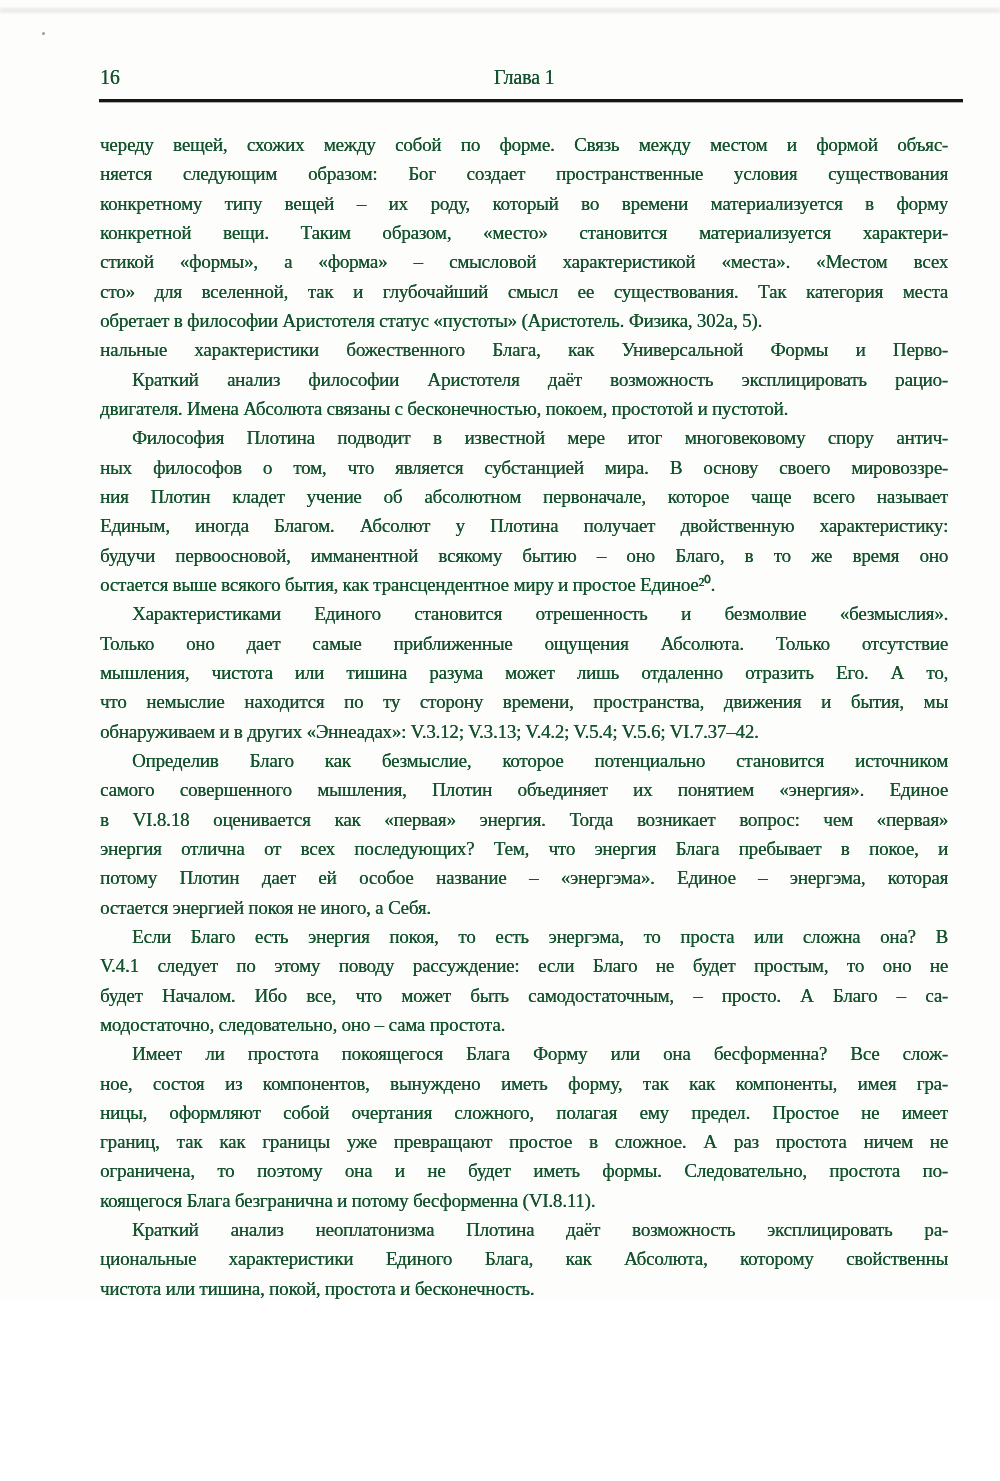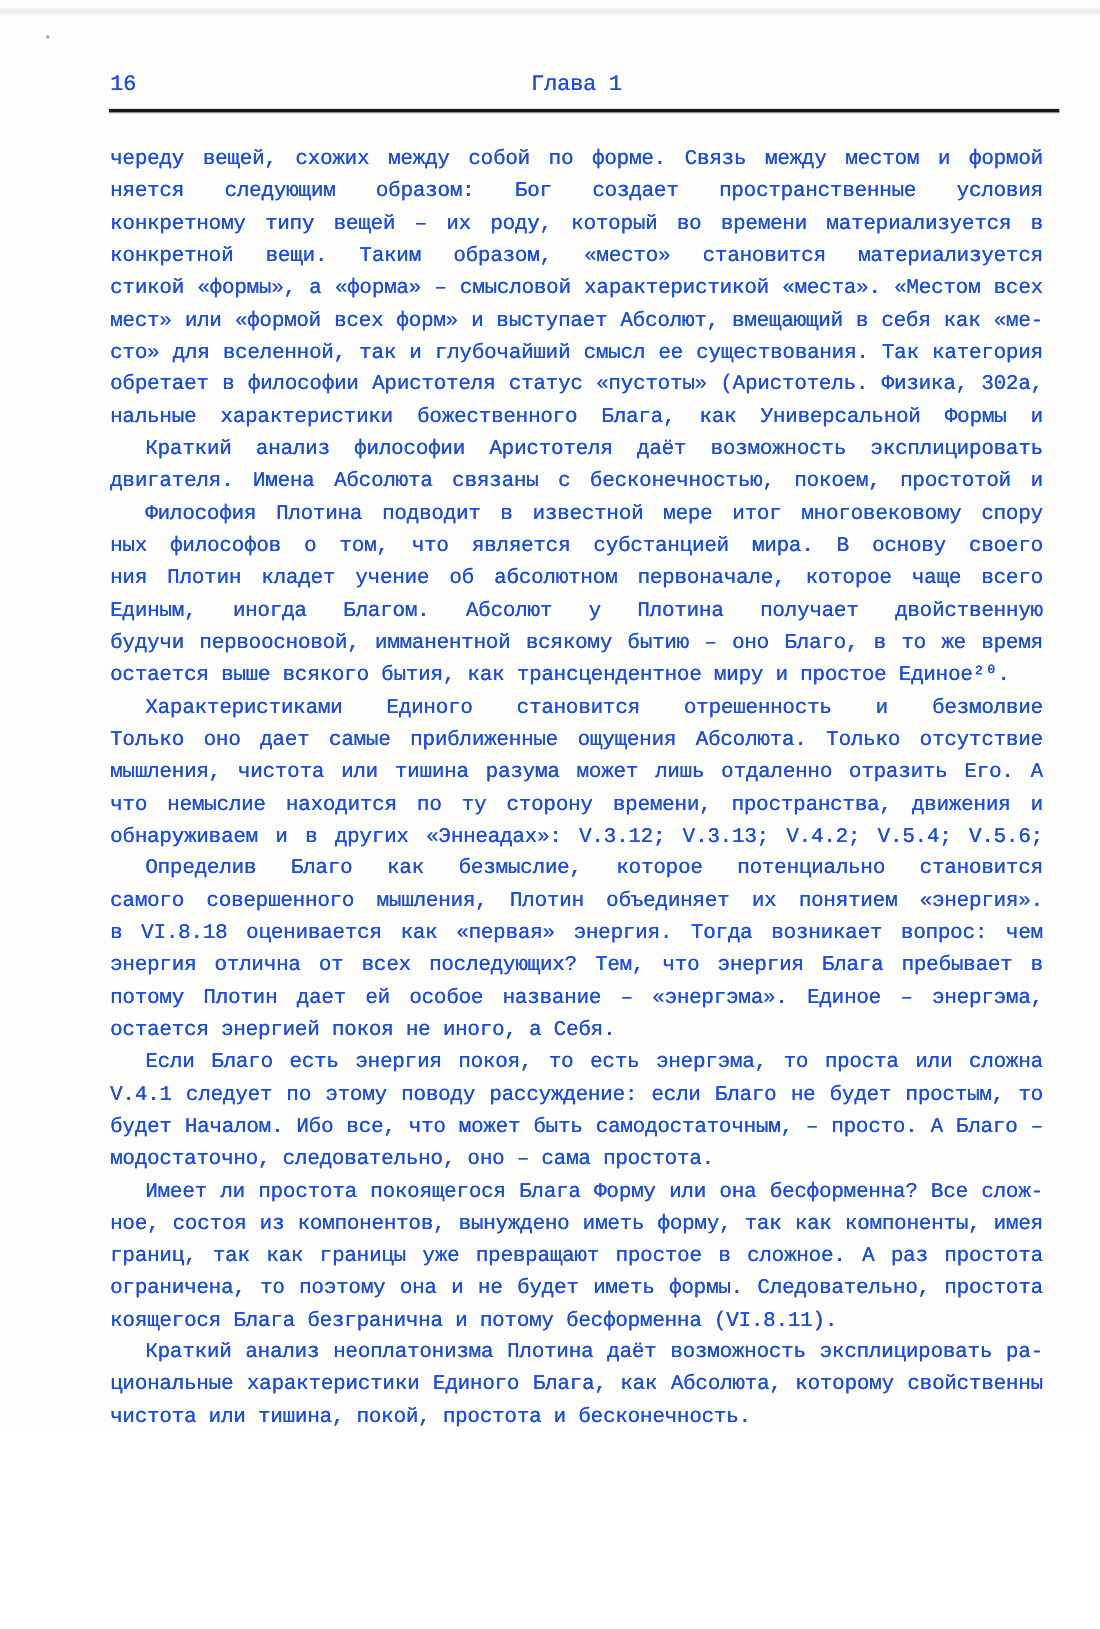--- a/index.html
+++ b/index.html
@@ -6,22 +6,22 @@
     margin: 0;
     padding: 0;
     background: #ffffff;
   }
   .page {
     position: relative;
     width: 1000px;
     height: 1299px;
     background: #fdfdfc;
     overflow: hidden;
-    font-family: Liberation Mono, monospace;
-    color: #1d4ed8;
+    font-family: Liberation Serif, serif;
+    color: #14532d;
   }
   
   .scan-edge-top {
     position: absolute;
     left: 0; top: 8px;
     width: 1000px; height: 5px;
     background: #ececeb;
     filter: blur(1px);
   }
   .scan-edge-bottom {
@@ -139,21 +139,20 @@
   </div>
 
   <div class="header-rule"></div>
 
   <div class="body-text" id="body-text">
       <div class="text-line no-indent">череду вещей, схожих между собой по форме. Связь между местом и формой объяс-</div>
       <div class="text-line">няется следующим образом: Бог создает пространственные условия существования</div>
       <div class="text-line">конкретному типу вещей – их роду, который во времени материализуется в форму</div>
       <div class="text-line">конкретной вещи. Таким образом, «место» становится материализуется характери-</div>
       <div class="text-line">стикой «формы», а «форма» – смысловой характеристикой «места». «Местом всех</div>
-      <div class="text-line">мест» или «формой всех форм» и выступает Абсолют, вмещающий в себя как «ме-</div>
       <div class="text-line">сто» для вселенной, так и глубочайший смысл ее существования. Так категория места</div>
       <div class="text-line last-line">обретает в философии Аристотеля статус «пустоты» (Аристотель. Физика, 302а, 5).</div>
       <div class="text-line">нальные характеристики божественного Блага, как Универсальной Формы и Перво-</div>
       <div class="text-line para-first">Краткий анализ философии Аристотеля даёт возможность эксплицировать рацио-</div>
       <div class="text-line last-line">двигателя. Имена Абсолюта связаны с бесконечностью, покоем, простотой и пустотой.</div>
       <div class="text-line para-first">Философия Плотина подводит в известной мере итог многовековому спору антич-</div>
       <div class="text-line">ных философов о том, что является субстанцией мира. В основу своего мировоззре-</div>
       <div class="text-line">ния Плотин кладет учение об абсолютном первоначале, которое чаще всего называет</div>
       <div class="text-line">Единым, иногда Благом. Абсолют у Плотина получает двойственную характеристику:</div>
       <div class="text-line">будучи первоосновой, имманентной всякому бытию – оно Благо, в то же время оно</div>
@@ -168,20 +167,21 @@
       <div class="text-line">в VI.8.18 оценивается как «первая» энергия. Тогда возникает вопрос: чем «первая»</div>
       <div class="text-line">энергия отлична от всех последующих? Тем, что энергия Блага пребывает в покое, и</div>
       <div class="text-line">потому Плотин дает ей особое название – «энергэма». Единое – энергэма, которая</div>
       <div class="text-line last-line">остается энергией покоя не иного, а Себя.</div>
       <div class="text-line para-first">Если Благо есть энергия покоя, то есть энергэма, то проста или сложна она? В</div>
       <div class="text-line">V.4.1 следует по этому поводу рассуждение: если Благо не будет простым, то оно не</div>
       <div class="text-line">будет Началом. Ибо все, что может быть самодостаточным, – просто. А Благо – са-</div>
       <div class="text-line last-line">модостаточно, следовательно, оно – сама простота.</div>
       <div class="text-line para-first">Имеет ли простота покоящегося Блага Форму или она бесформенна? Все слож-</div>
       <div class="text-line">ное, состоя из компонентов, вынуждено иметь форму, так как компоненты, имея гра-</div>
+      <div class="text-line">ницы, оформляют собой очертания сложного, полагая ему предел. Простое не имеет</div>
       <div class="text-line">границ, так как границы уже превращают простое в сложное. А раз простота ничем не</div>
       <div class="text-line">ограничена, то поэтому она и не будет иметь формы. Следовательно, простота по-</div>
       <div class="text-line last-line">коящегося Блага безгранична и потому бесформенна (VI.8.11).</div>
       <div class="text-line para-first">Краткий анализ неоплатонизма Плотина даёт возможность эксплицировать ра-</div>
       <div class="text-line">циональные характеристики Единого Блага, как Абсолюта, которому свойственны</div>
       <div class="text-line last-line">чистота или тишина, покой, простота и бесконечность.</div>
     </div>
 
   <div class="footnote-rule"></div>
 

